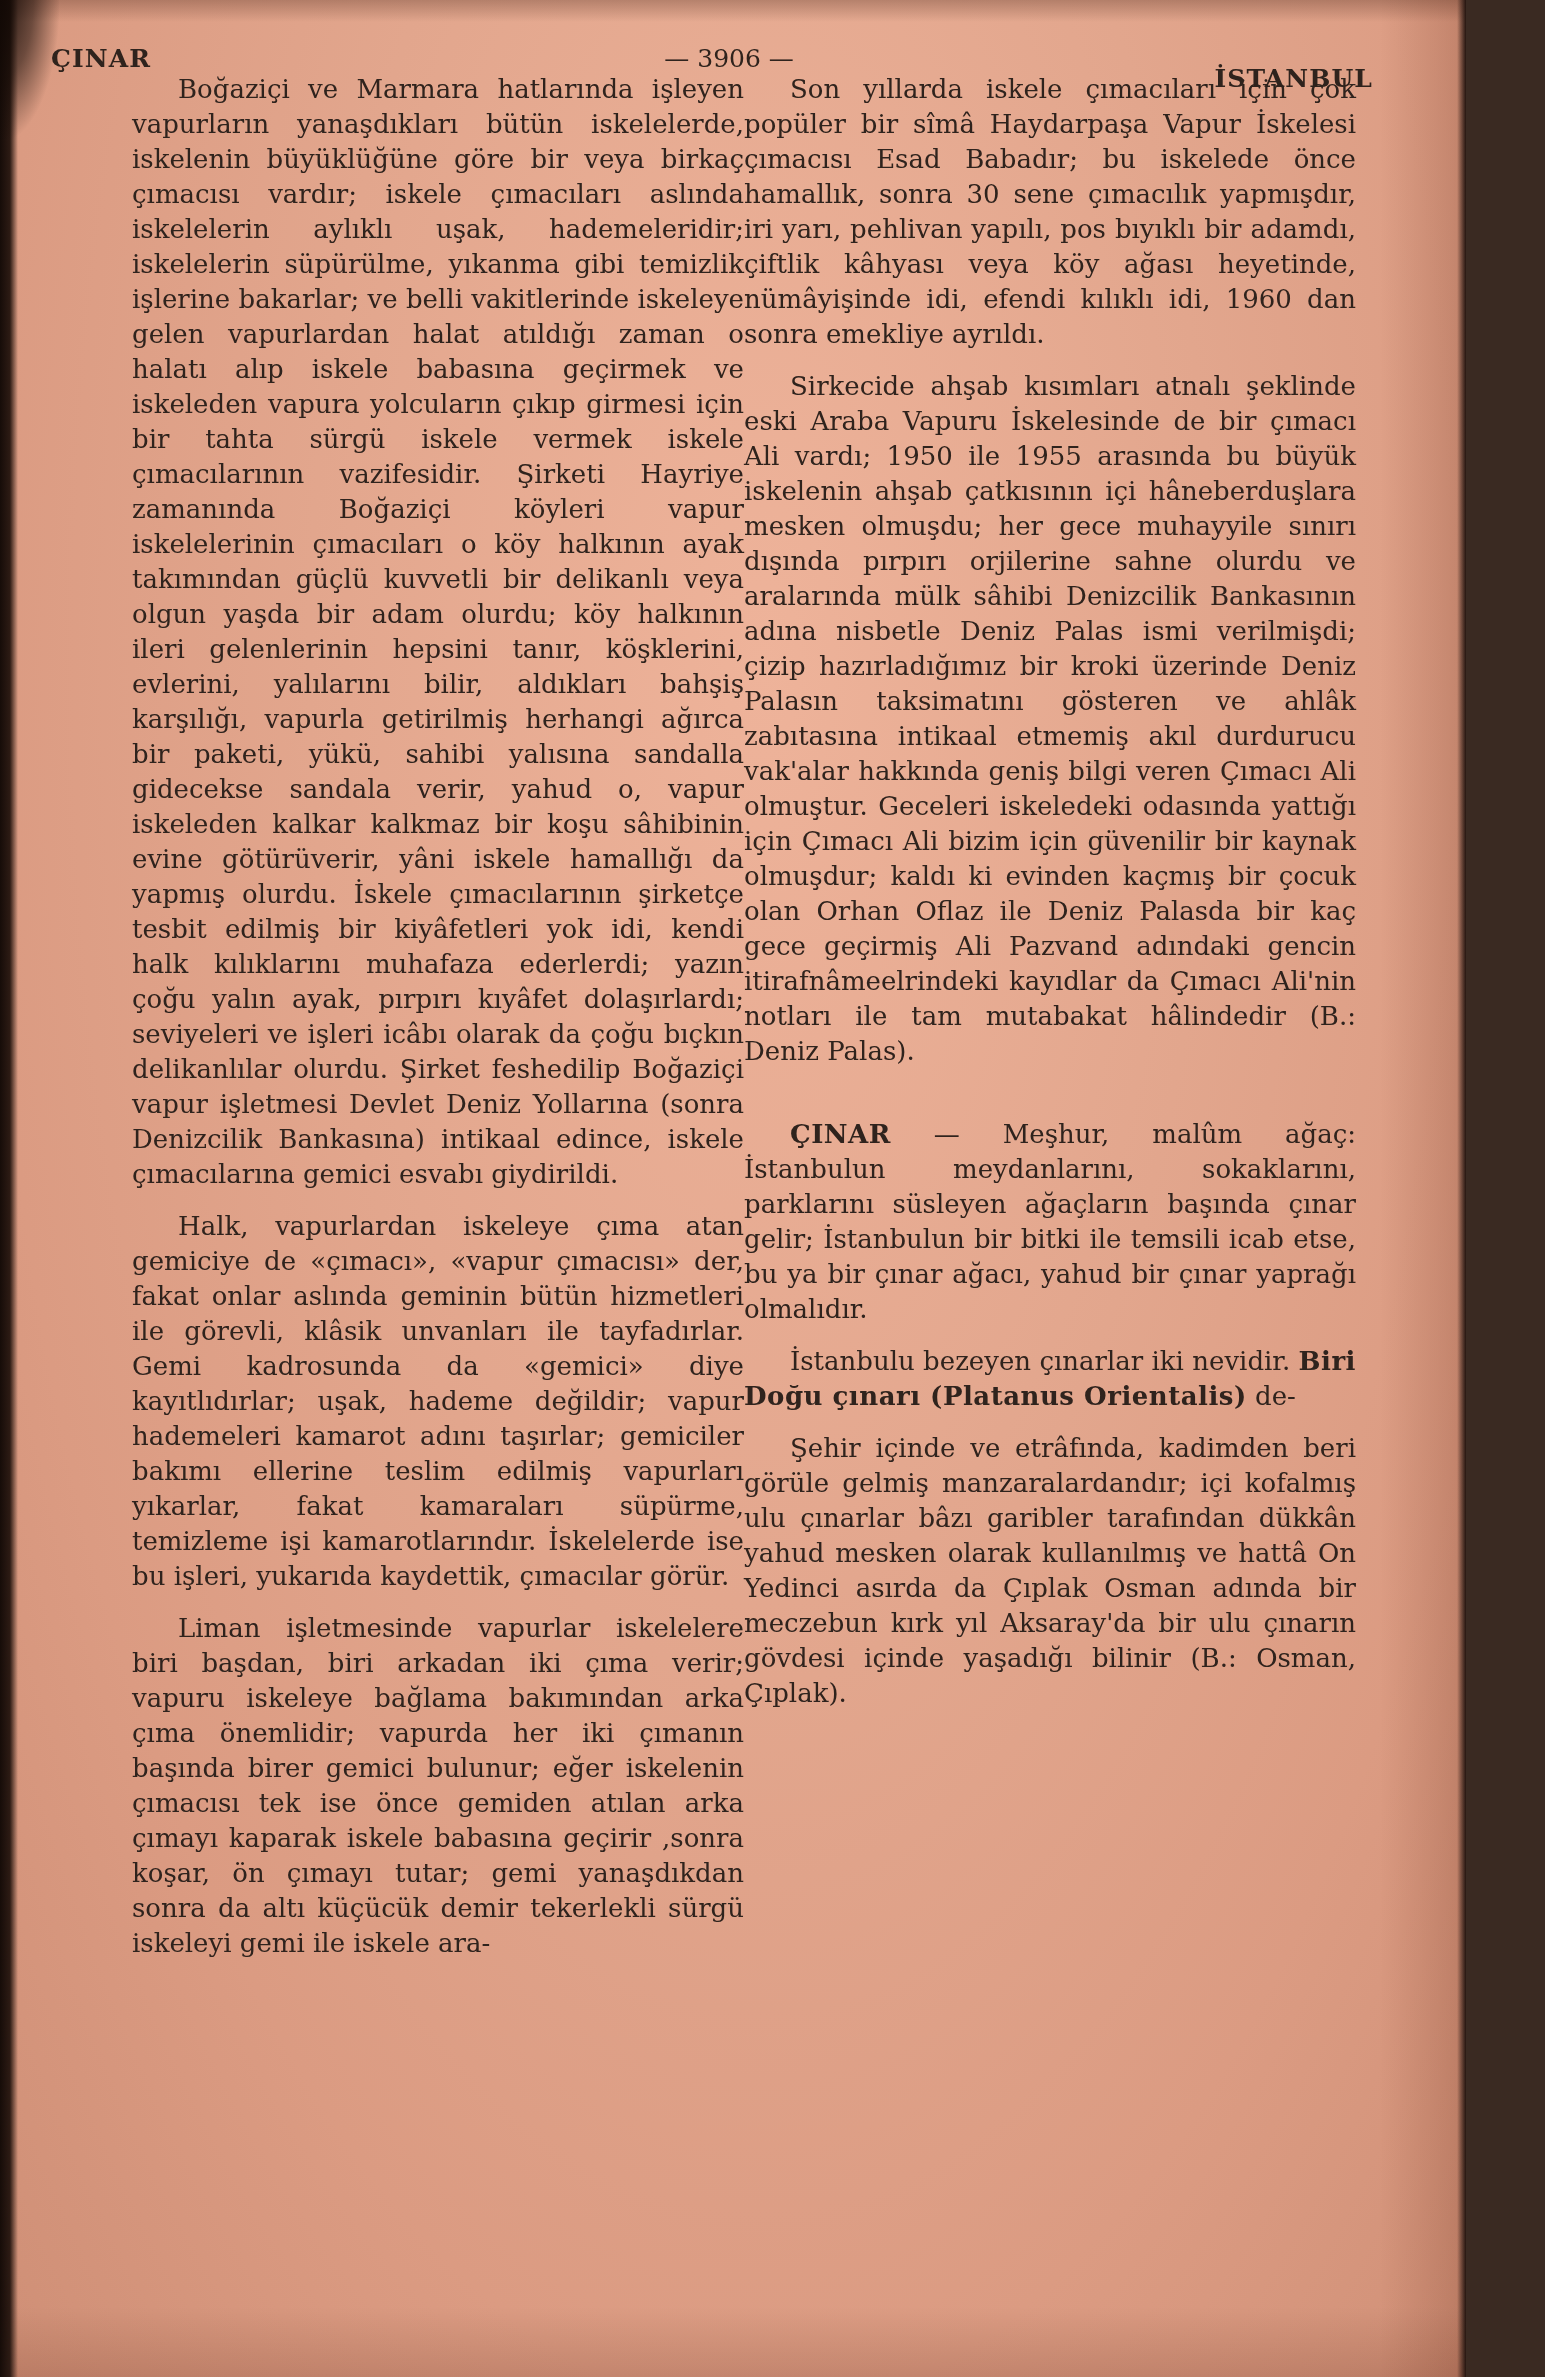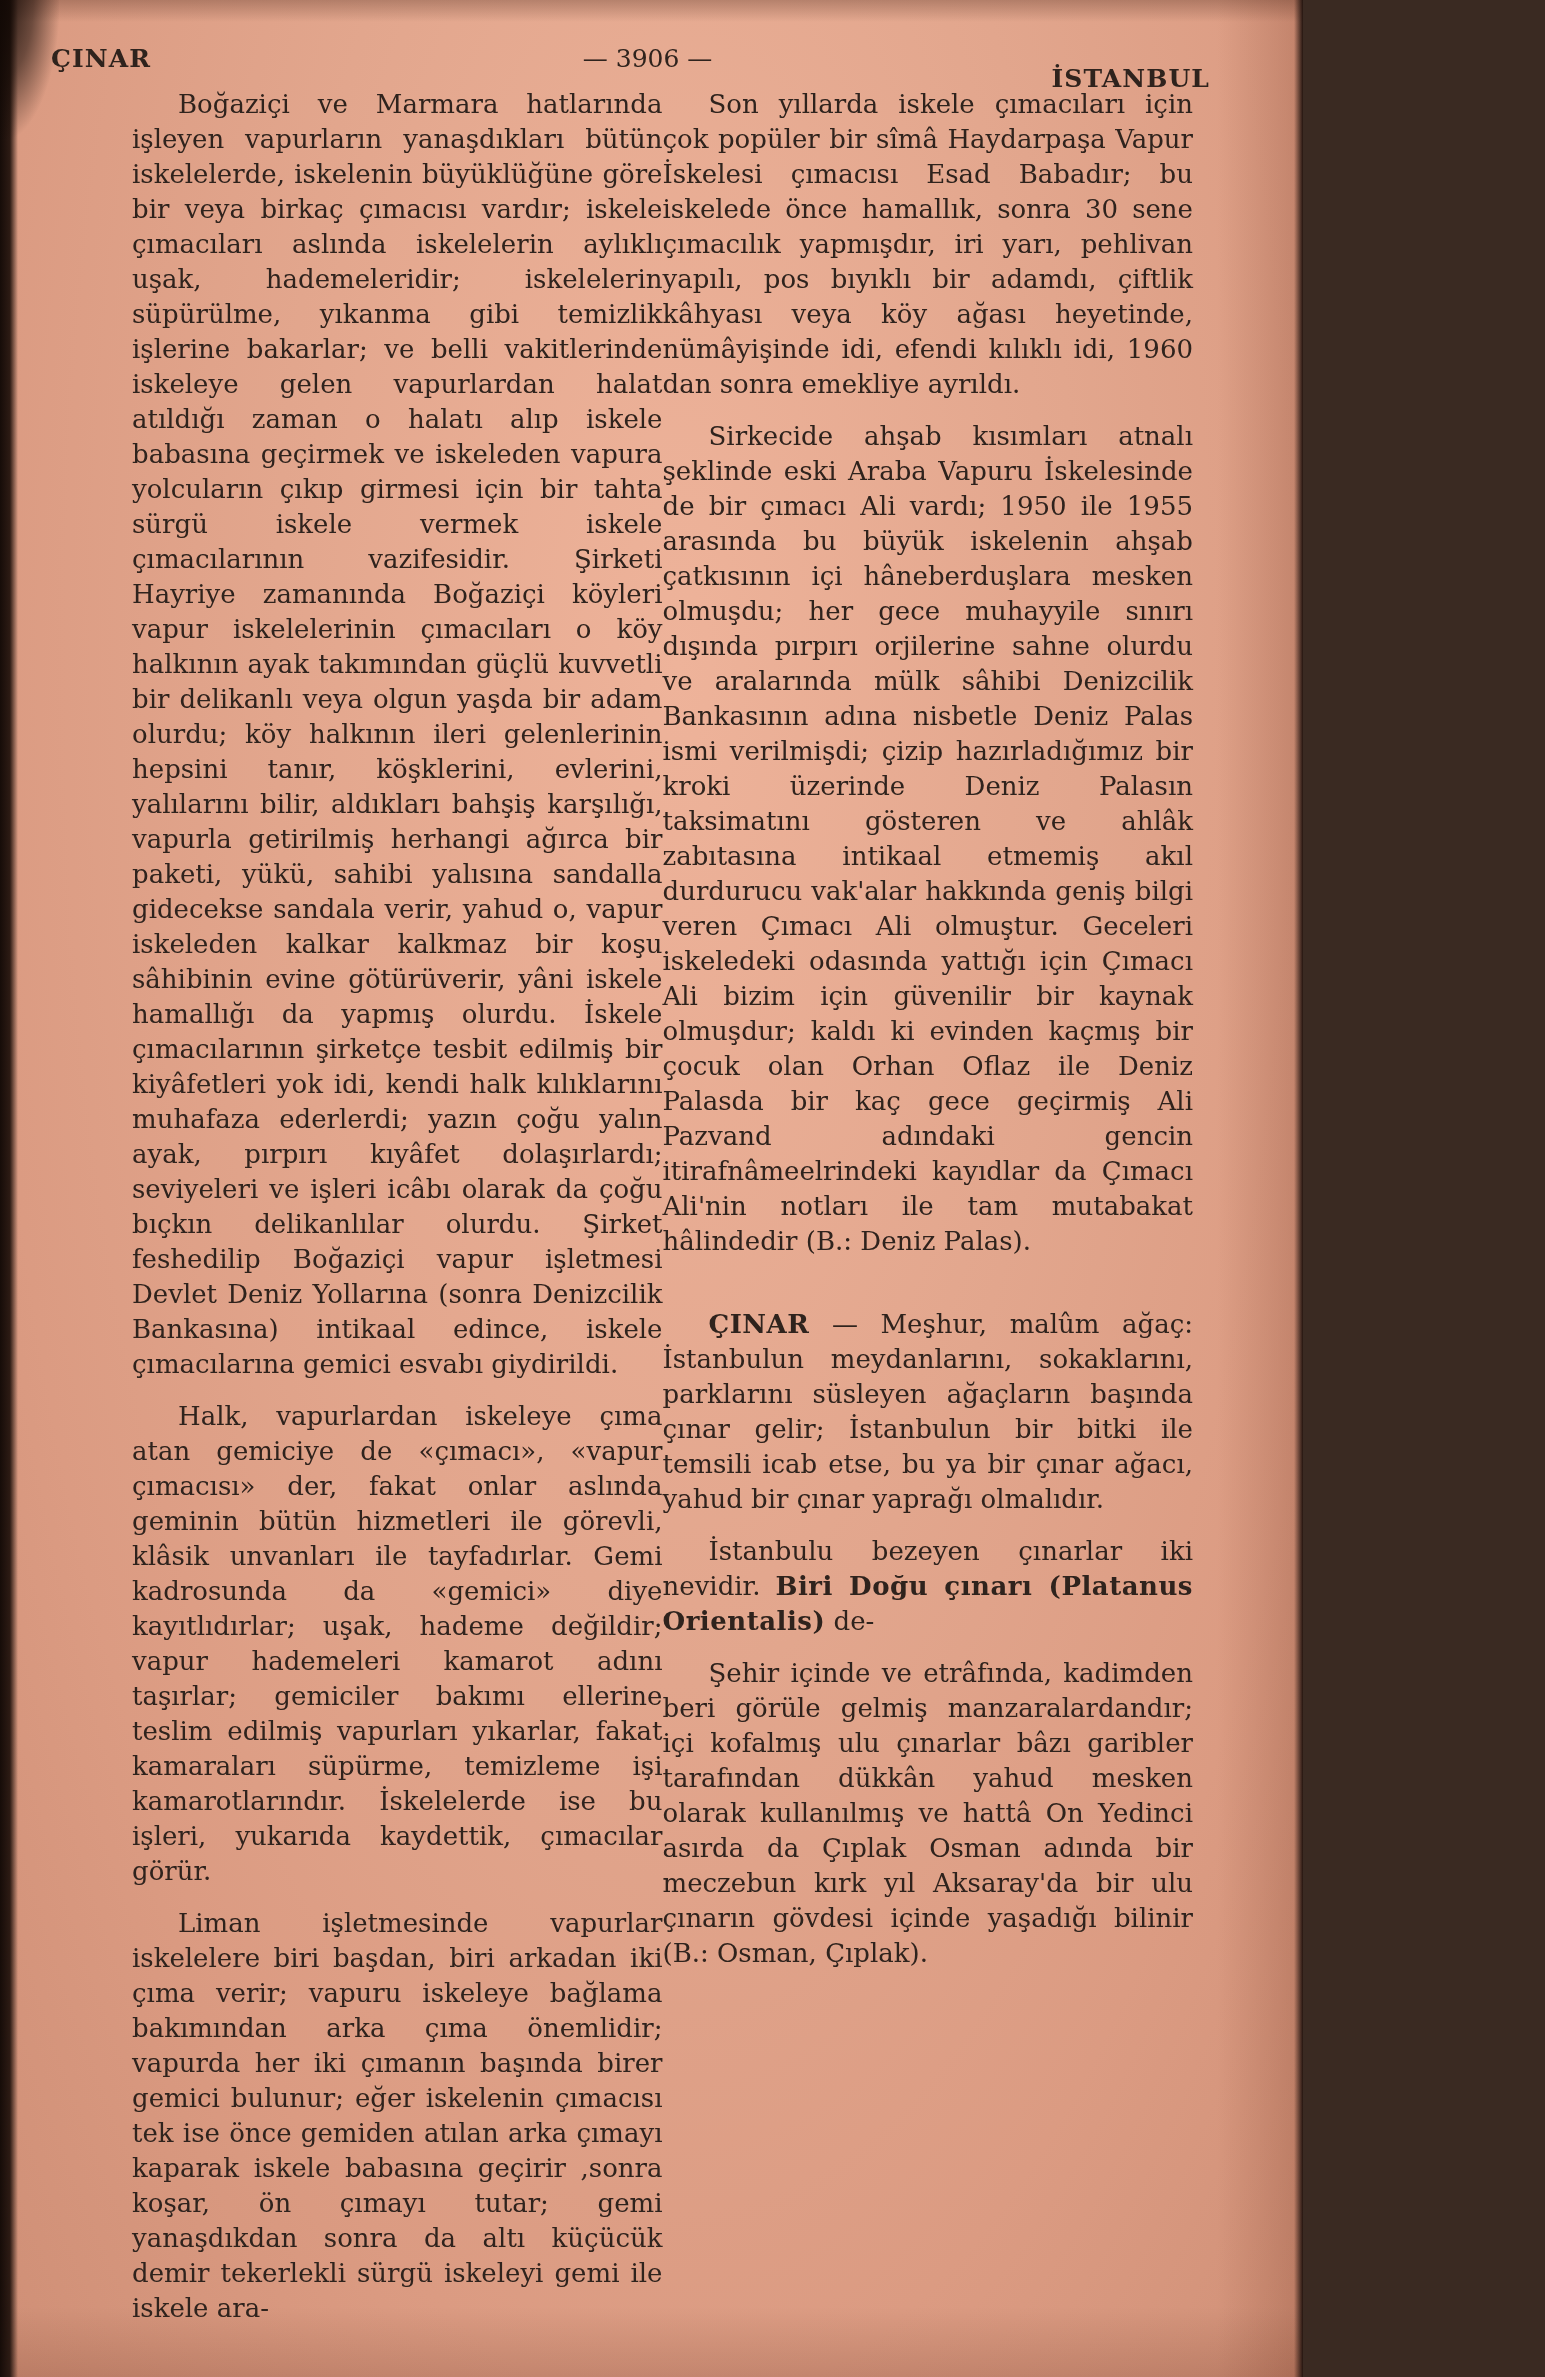--- a/index.html
+++ b/index.html
@@ -12,21 +12,21 @@
   html, body {
     margin: 0;
     padding: 0;
   }
   body {
     background: #3a2a22;
     font-family: "DejaVu Serif", "Liberation Serif", serif;
   }
   .page {
     position: relative;
-    width: 1303px;
+    width: 1466px;
     height: 2377px;
     overflow: hidden;
     background-color: var(--paper);
     background-image: radial-gradient(ellipse at 52% 28%,
         var(--paper_light) 0%,
         var(--paper) 42%,
         #db9b82 72%,
         var(--paper_dark) 100%);
     color: var(--ink);
     text-decoration: underline;
@@ -73,21 +73,21 @@
     z-index: 10;
   }
   .hdr { position: absolute; white-space: nowrap; }
   .hdr-left  { left: 51px;  font-weight: bold; letter-spacing: 1.1px; }
   .hdr-center{ left: 50%; transform: translateX(-60%); font-weight: normal; margin-left: 9px; }
   .hdr-right { right: 93px; font-weight: bold; letter-spacing: 1.1px; margin-top: 20px; }
 
   
   .content {
     position: absolute;
-    top: 87px; left: 132px; right: 110px;
+    top: 72px; left: 132px; right: 110px;
     display: flex;
     z-index: 10;
   }
   .col {
     flex: 1 1 0;
     min-width: 0;
     font-size: 26px;
     line-height: 35px;
     text-align: justify;
   }

